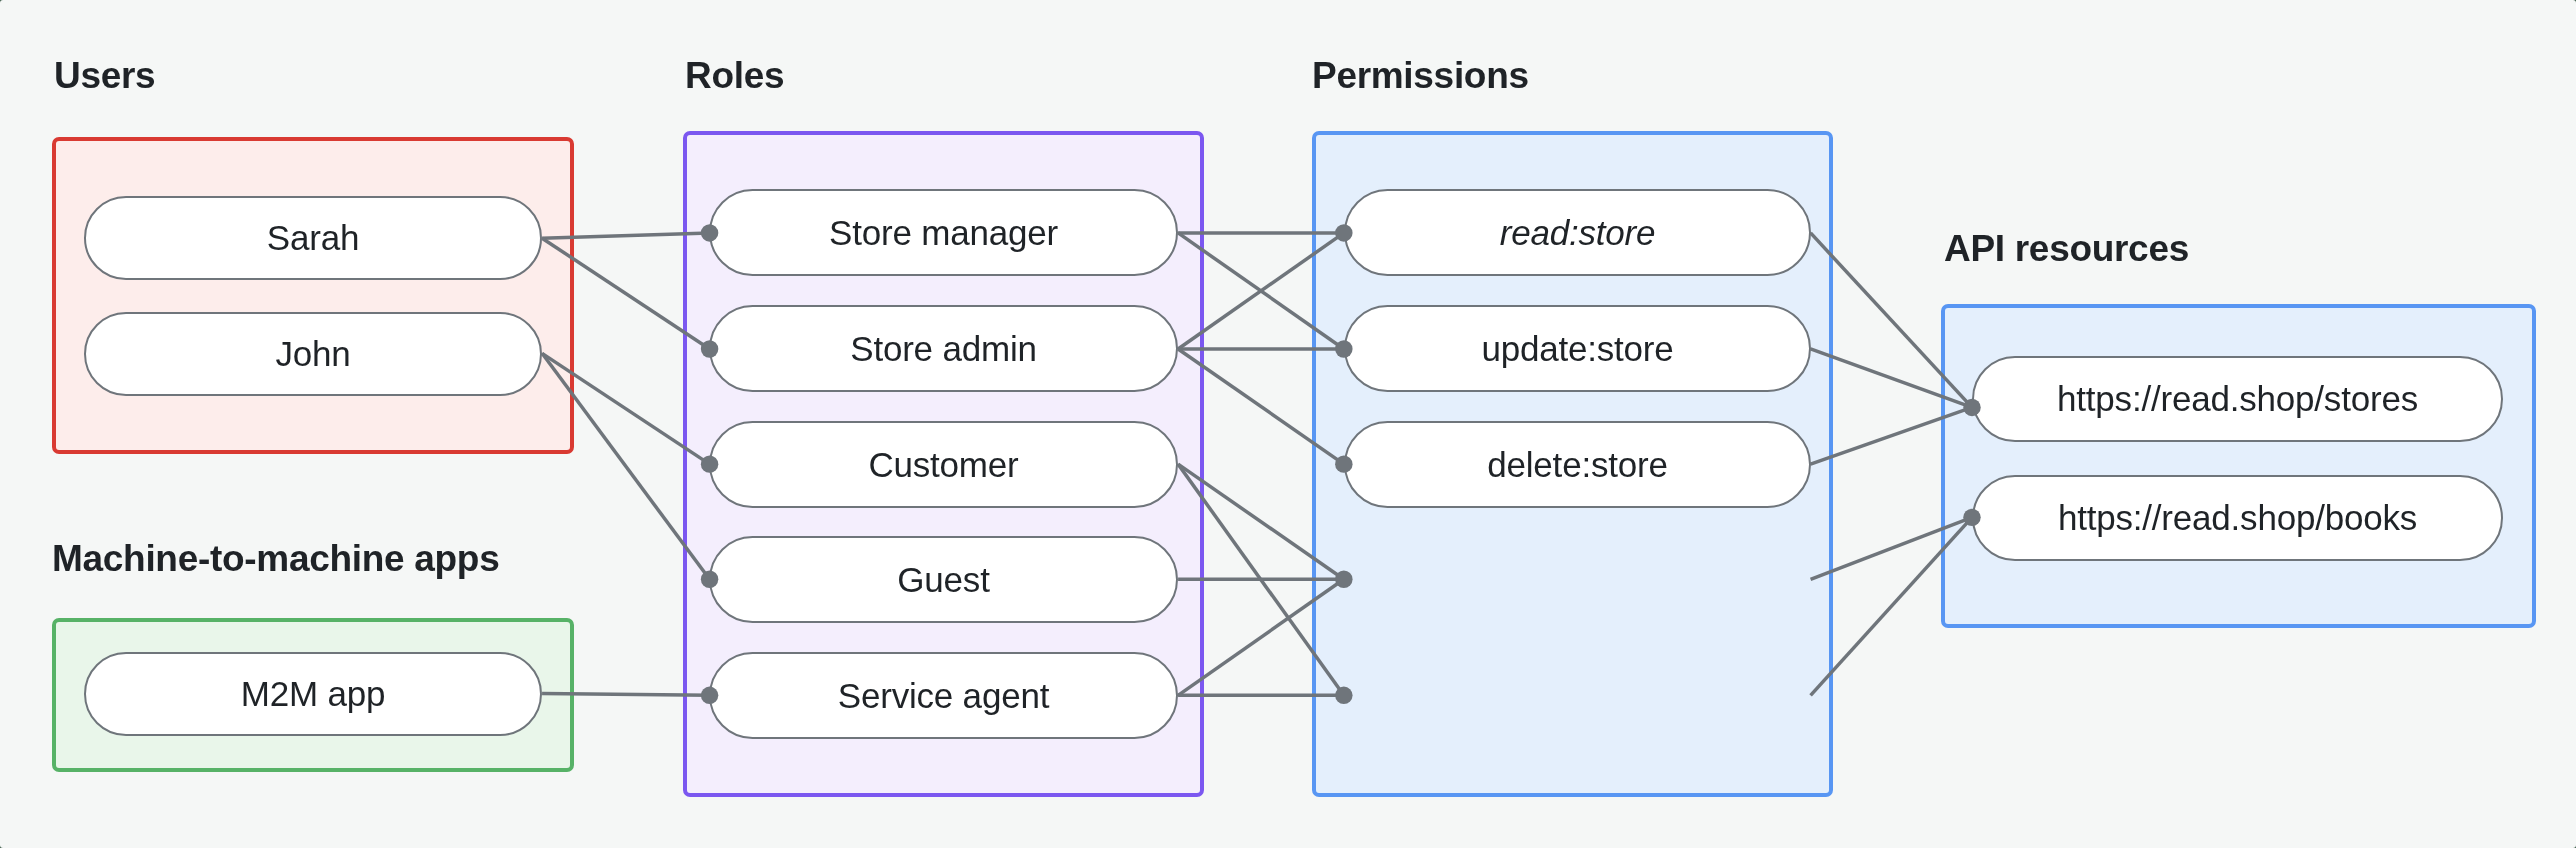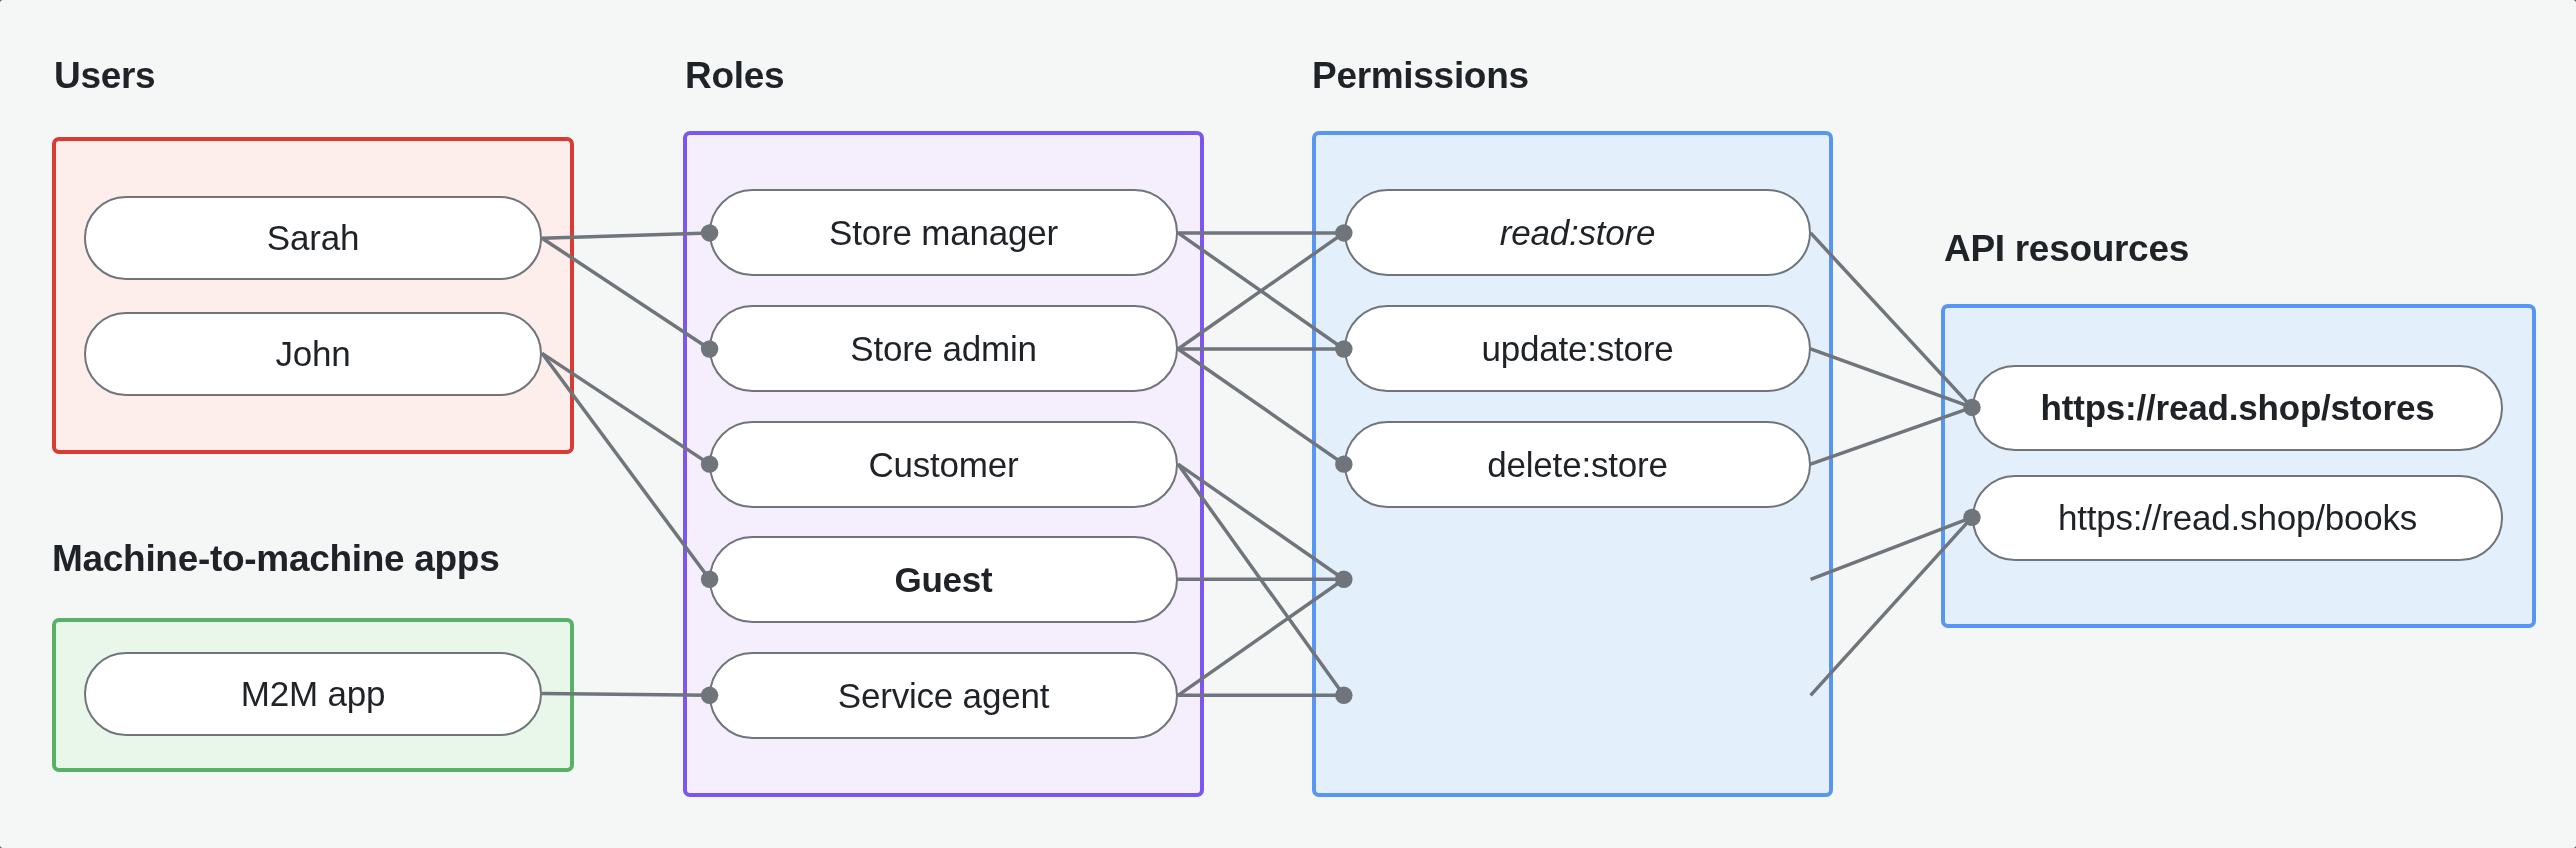--- a/index.html
+++ b/index.html
@@ -36,28 +36,28 @@
     position:absolute;background:#ffffff;border:2.6px solid var(--stroke);
     border-radius:872px;display:flex;align-items:center;justify-content:center;
     font-size:35px;font-weight:400;color:var(--ink);letter-spacing:-0.2px;white-space:nowrap;
   }
   .p-sarah{left:84px;top:196px;width:458px;height:84px;}
   .p-john{left:84px;top:312px;width:458px;height:84px;}
   .p-m2m-app{left:84px;top:652px;width:458px;height:84px;}
   .p-store-manager{left:709px;top:189px;width:469px;height:87px;}
   .p-store-admin{left:709px;top:305px;width:469px;height:87px;}
   .p-customer{left:709px;top:421px;width:469px;height:87px;}
-  .p-guest{left:709px;top:536px;width:469px;height:87px;font-weight:bold;}
+  .p-guest{left:709px;top:536px;width:469px;height:87px;}
   .p-service-agent{left:709px;top:652px;width:469px;height:87px;}
   .p-read-store{left:1344px;top:189px;width:467px;height:87px;font-style:italic;}
   .p-update-store{left:1344px;top:305px;width:467px;height:87px;}
   .p-delete-store{left:1344px;top:421px;width:467px;height:87px;}
   .p-list-books{left:1344px;top:536px;width:467px;height:87px;}
   .p-order-book{left:1344px;top:652px;width:467px;height:87px;}
-  .p-stores-api{left:1972px;top:365px;width:531px;height:86px;font-weight:bold;}
+  .p-stores-api{left:1972px;top:356px;width:531px;height:86px;}
   .p-books-api{left:1972px;top:475px;width:531px;height:86px;}
   #edges{position:absolute;left:0;top:0;width:2576px;height:848px;pointer-events:none;}
 </style>
 </head>
 <body>
 
 <div class="canvas">
 
   <div class="group-box box-users"></div>
   <div class="group-box box-m2m"></div>

